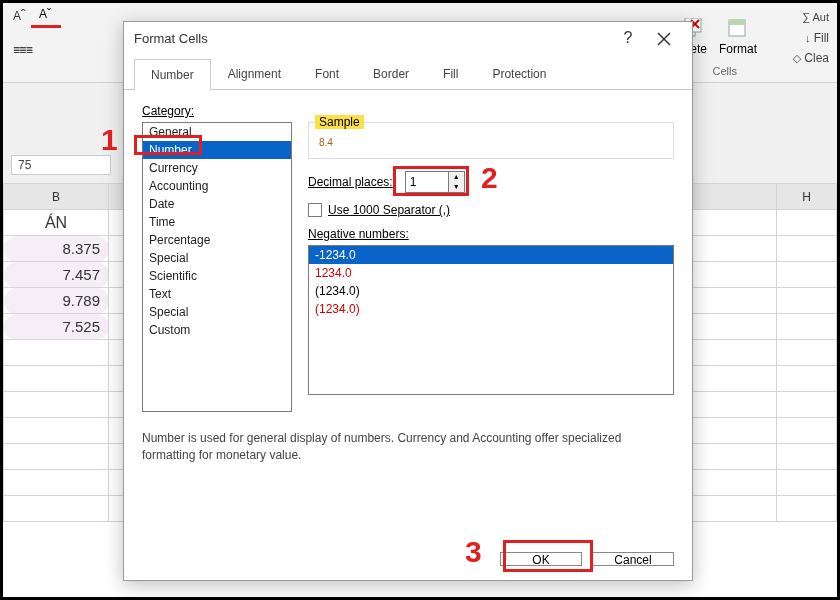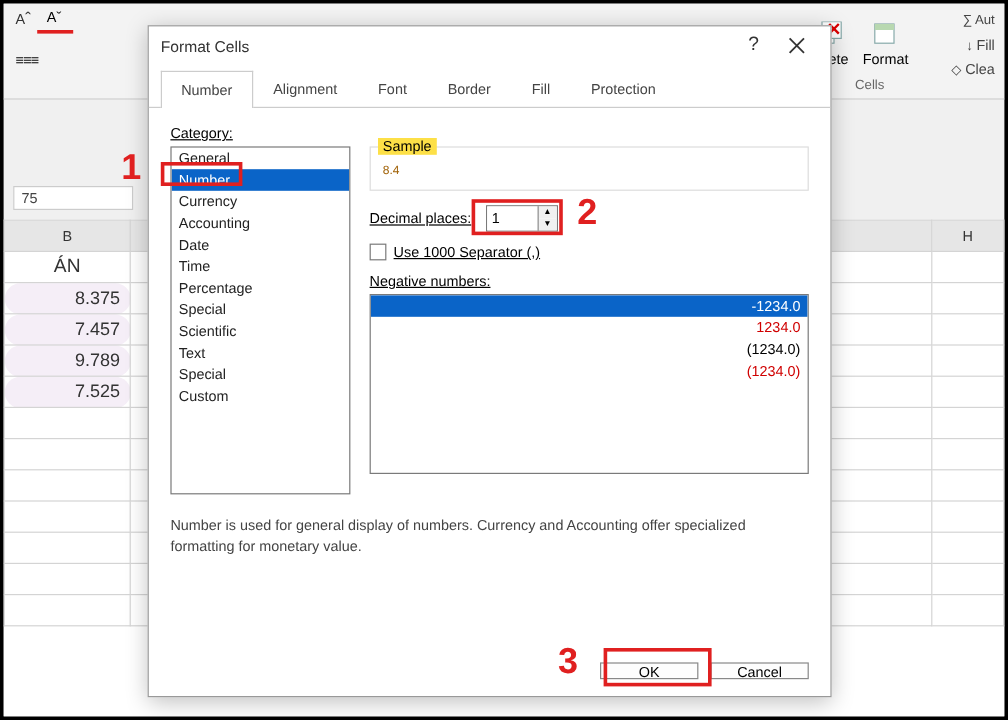--- a/index.html
+++ b/index.html
@@ -56,21 +56,21 @@
 .dec-row { display: flex; align-items: center; gap: 12px; margin-bottom: 10px; }
 .dec-label { font-size: 12px; text-decoration: underline; }
 .spin { display: flex; align-items: stretch; border: 1px solid #7a7a7a; height: 22px; }
 .spin input { width: 42px; border: none; padding: 0 4px; font-size: 12px; outline: none; }
 .spin .btns { display: flex; flex-direction: column; width: 16px; border-left: 1px solid #7a7a7a; }
 .spin .btns div { flex: 1; font-size: 7px; text-align: center; line-height: 10px; cursor: pointer; background: #f0f0f0; }
 .chk-row { display: flex; align-items: center; gap: 6px; margin-bottom: 10px; }
 .chk { width: 14px; height: 14px; border: 1px solid #7a7a7a; background: #fff; }
 .chk-label { text-decoration: underline; font-size: 12px; }
 .neg-label { font-size: 12px; text-decoration: underline; margin-bottom: 4px; }
-.neg-list { border: 1px solid #7a7a7a; height: 150px; overflow-y: scroll; background: #fff; text-align: right; }
+.neg-list { border: 1px solid #7a7a7a; height: 150px; overflow-y: scroll; background: #fff; }
 .neg-list .nitem { padding: 2px 6px; font-size: 12px; cursor: pointer; }
 .neg-list .nitem.sel { background: #0a64c8; color: #fff; }
 .neg-list .red { color: #d00000; }
 .desc { font-size: 12px; color: #444; margin-top: 18px; line-height: 1.4; }
 .dlg-buttons { position: absolute; bottom: 14px; right: 18px; display: flex; gap: 10px; }
 .dlg-buttons button { width: 82px; height: 14px; border: 1px solid #888; background: #fdfdfd; font-size: 12px; cursor: pointer; }
 
 
 .hl { position: absolute; border: 3px solid #e02020; pointer-events: none; }
 .anno-num { position: absolute; color: #e02020; font-weight: bold; font-size: 30px; pointer-events: none; }

